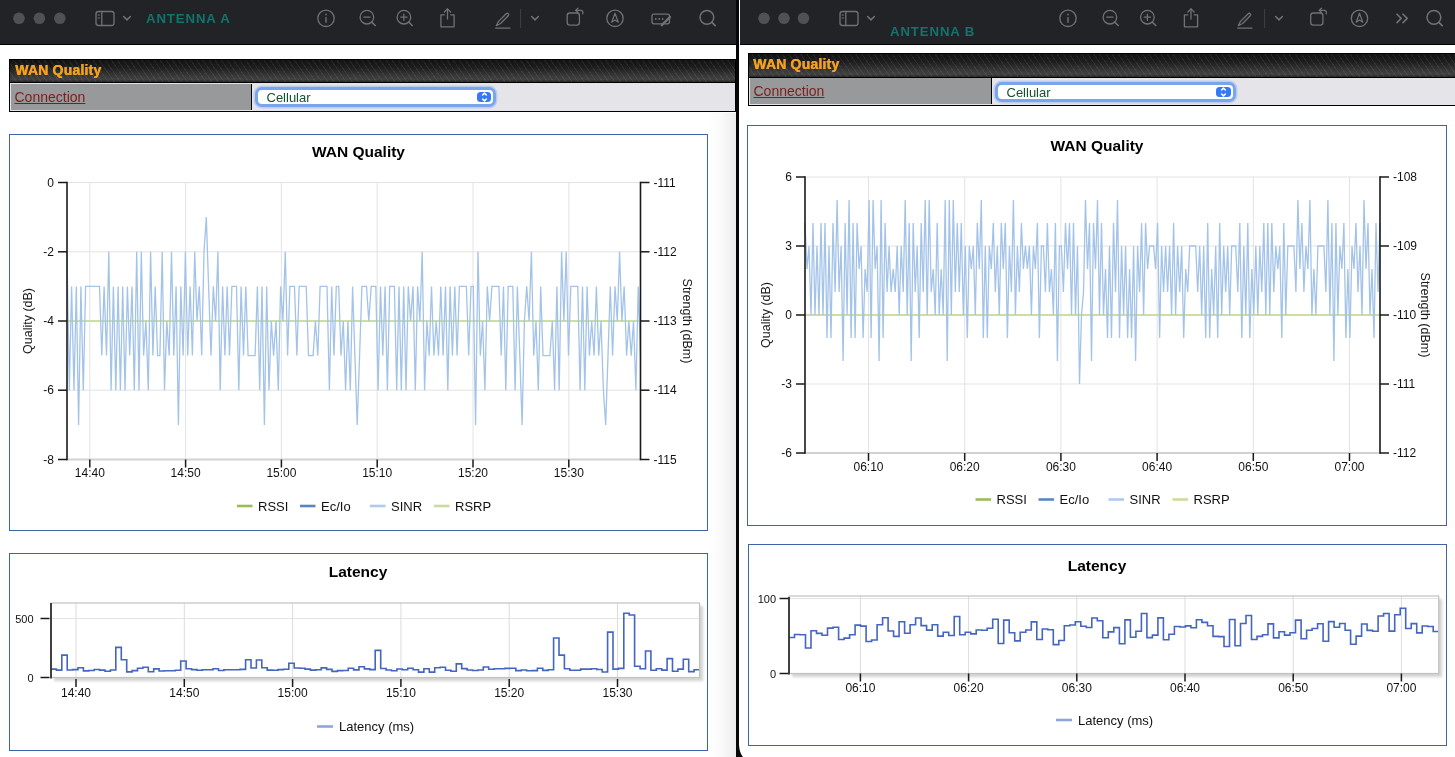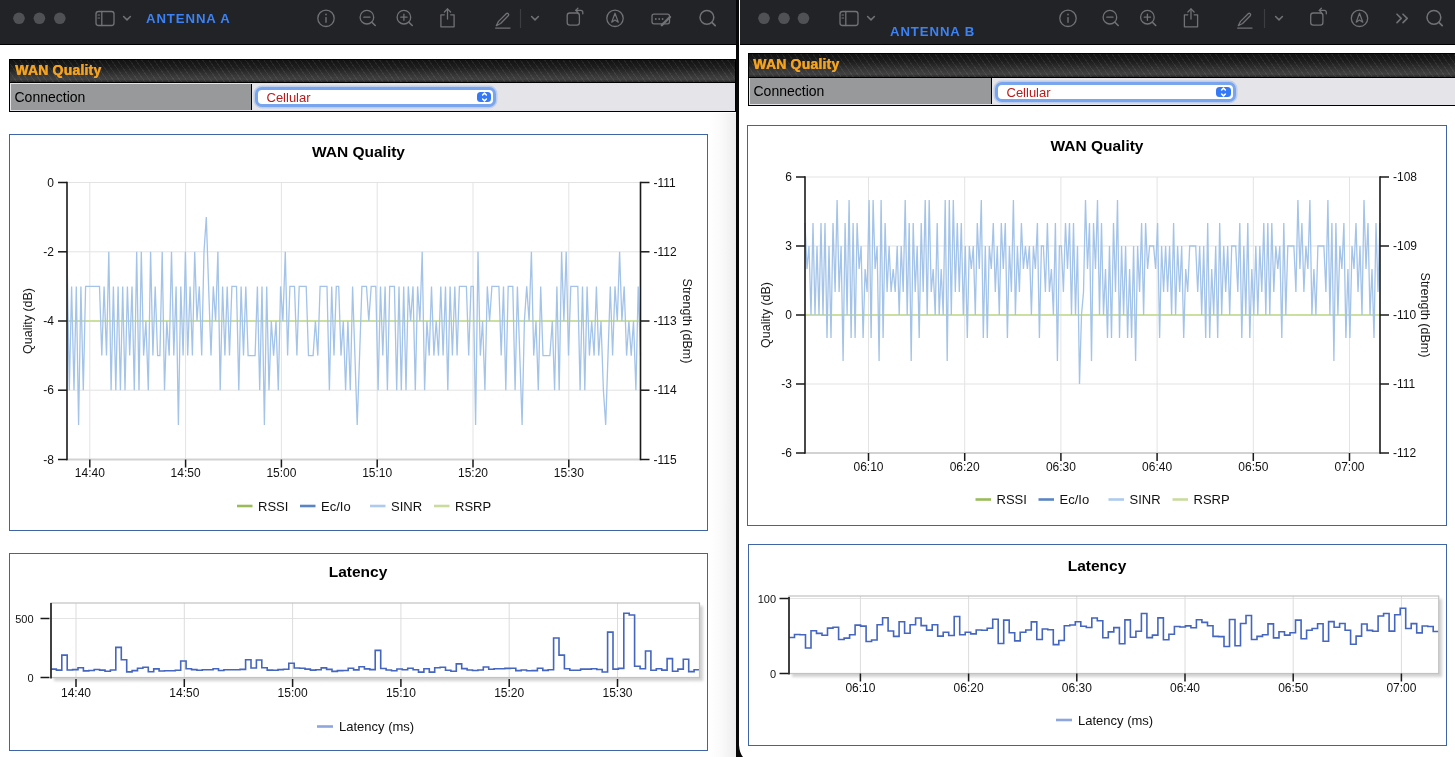--- a/index.html
+++ b/index.html
@@ -1,32 +1,32 @@
 <!DOCTYPE html>
 <html><head><meta charset="utf-8">
 <style>
 * { margin:0; padding:0; box-sizing:border-box; }
 html,body { width:1455px; height:757px; overflow:hidden; background:#fff;
   font-family:"Liberation Sans", sans-serif; }
 .abs { position:absolute; }
 .toolbar { position:absolute; top:0; height:44.5px; background:#222327;
   border-bottom:1.5px solid #000; }
 .wtitle { position:absolute; top:11px; font-size:13.2px; font-weight:600;
-  color:#3b82f6; letter-spacing:0.9px; }
+  color:#0f766e; letter-spacing:0.9px; }
 .bar { position:absolute; background:
   repeating-linear-gradient(55deg, rgba(255,255,255,0.07) 0px, rgba(255,255,255,0.07) 1px, rgba(255,255,255,0) 1px, rgba(255,255,255,0) 5px),
   linear-gradient(180deg, #121212 0%, #1e1e1e 35%, #383838 72%, #414141 88%, #262626 100%);
   border:1.5px solid #000; border-bottom:none; }
 .bartxt { position:absolute; font-size:14px; font-weight:bold; color:#f3a220; letter-spacing:0.2px; text-shadow:0.5px 0 0 #f3a220; }
 .conn { position:absolute; border:1.5px solid #000; background:#e4e4e9; }
 .connlab { position:absolute; background:#98999b; border-right:1.5px solid #000;
-  color:#000000; font-size:14px; }
+  color:#7f1d1d; font-size:14px;text-decoration:underline; }
 .sel { position:absolute; background:#fff; border:3px solid #79a5ee; border-radius:7px; box-shadow:0 0 0 1.5px rgba(130,170,240,0.40); }
 .seltxt { position:absolute; left:9px; top:50%; transform:translateY(-50%);
-  font-size:13px; color:#b91c1c; }
+  font-size:13px; color:#14532d; }
 .stepper { position:absolute; right:2px; top:2px; bottom:2px; width:14.5px;
   background:#3579f6; border-radius:3.5px; }
 .stepper svg { position:absolute; left:2px; top:50%; transform:translateY(-50%); }
 .chartbox { position:absolute; border:1.5px solid #3f64a7; background:#fff; }
 .divider { position:absolute; left:735.8px; top:0; width:2.9px; height:757px; background:#070707; }
 .gutter { position:absolute; background:linear-gradient(90deg, #ffffff 0%, #fafafa 45%, #ededee 100%); }
 .latplot { position:absolute; box-shadow:2.5px 2.5px 2.5px rgba(150,150,150,0.42); }
 </style></head>
 <body>
 

